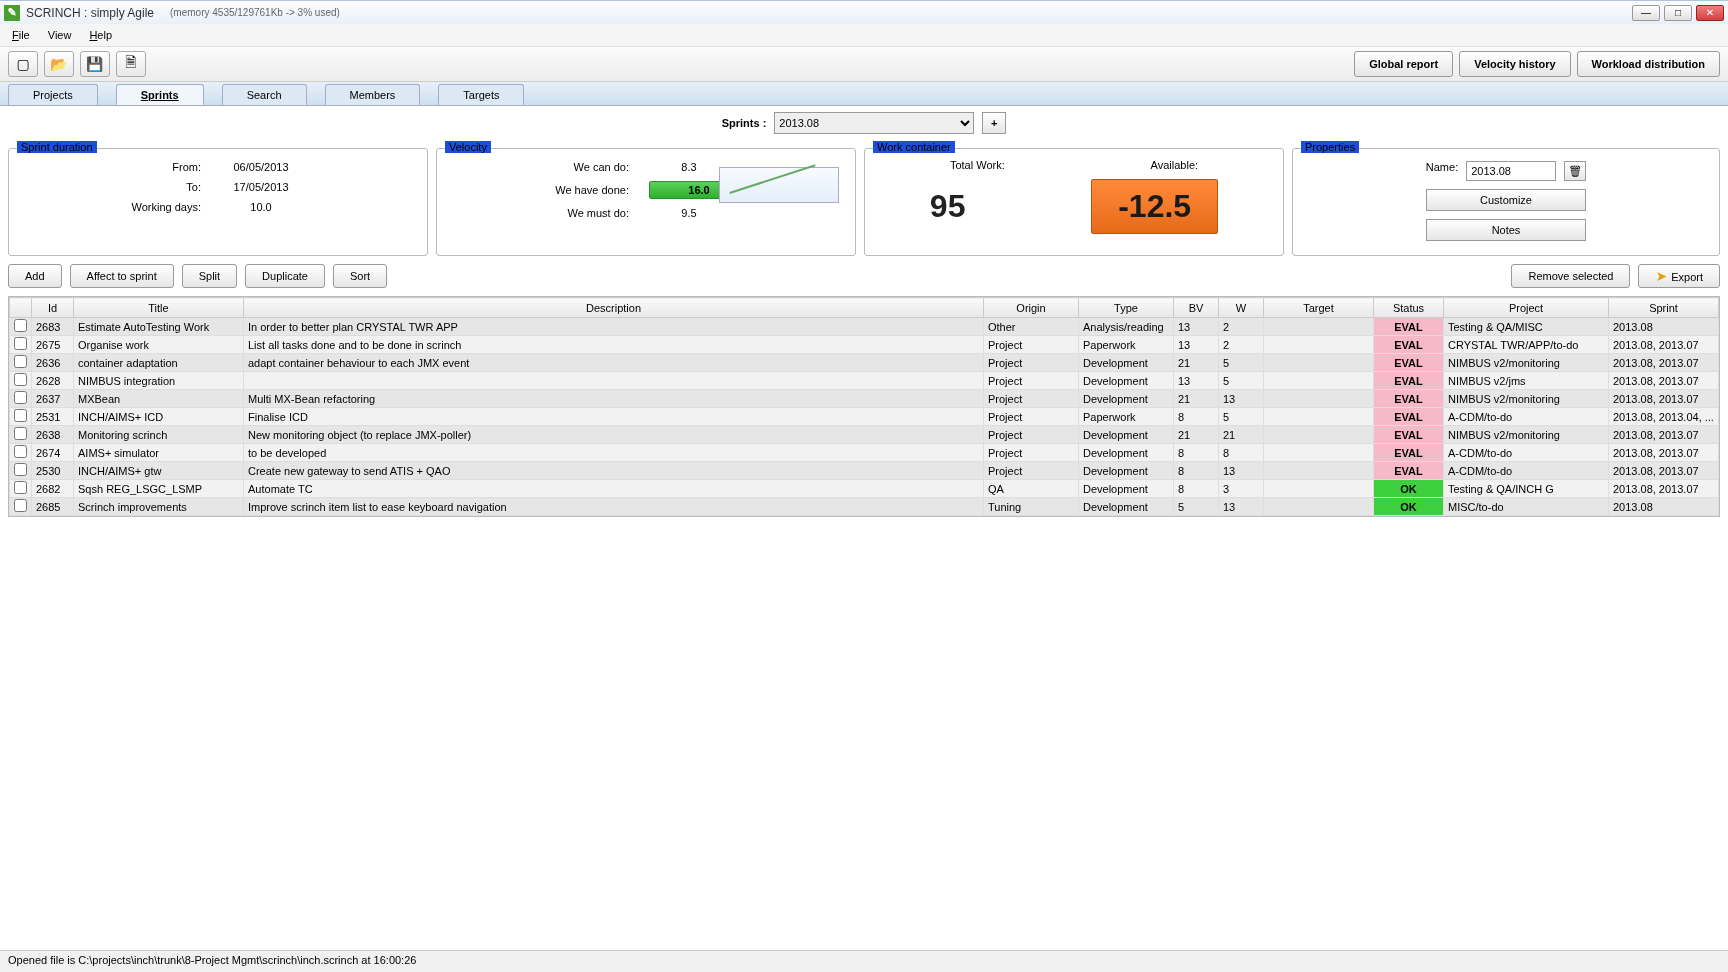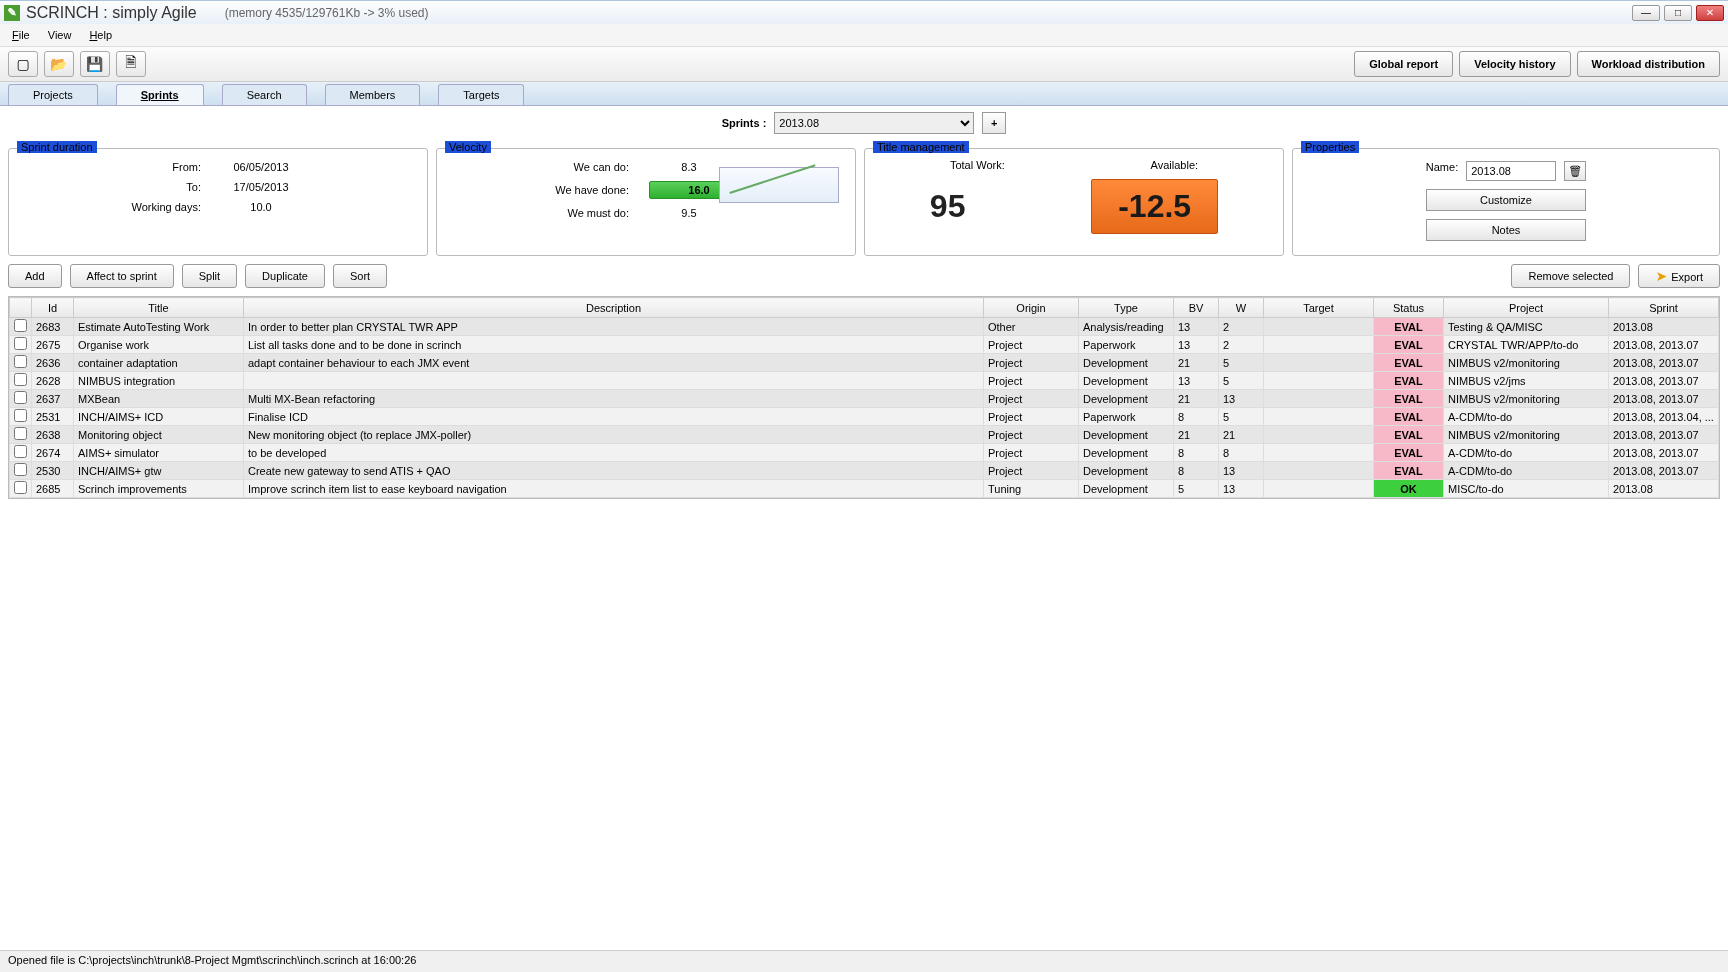--- a/index.html
+++ b/index.html
@@ -1,21 +1,21 @@
 <!DOCTYPE html>
 <html><head>
 <meta charset="utf-8">
 <style>
 * { box-sizing: border-box; margin: 0; padding: 0; font-family: Tahoma, Arial, sans-serif; font-size: 11px; }
 body { background: #fff; width: 1728px; height: 972px; overflow: hidden; }
 
 .titlebar { height: 24px; background: linear-gradient(to bottom, #fdfdfd, #e8f0f8); display: flex; align-items: center; padding: 0 4px; border-top: 1px solid #b0c4de; }
 .titlebar .app-icon { width: 16px; height: 16px; background: #4a9d2e; margin-right: 6px; display: flex; align-items: center; justify-content: center; color: #fff; font-weight: bold; }
-.titlebar .title-text { font-size: 16px; color: #333; }
-.titlebar .mem { margin-left: 28px; color: #666; font-size: 12px; }
+.titlebar .title-text { font-size: 12px; color: #333; }
+.titlebar .mem { margin-left: 16px; color: #666; font-size: 10px; }
 .titlebar .winbtns { margin-left: auto; display: flex; gap: 4px; }
 .titlebar .winbtn { width: 28px; height: 16px; border: 1px solid #999; background: linear-gradient(#fff,#e0e0e0); border-radius: 2px; display:flex; align-items:center; justify-content:center; font-size:10px; cursor:pointer; }
 .titlebar .close { background: linear-gradient(#f08080,#d04040); border-color:#a02020; color:#fff; }
 
 .menubar { height: 22px; background: #f5f5f5; display:flex; align-items:center; padding: 0 4px; gap:2px; }
 .menubar .menuitem { padding: 2px 8px; cursor:pointer; }
 .menubar .menuitem .ul { text-decoration: underline; }
 
 .toolbar { height: 36px; background: linear-gradient(#fcfcfc,#ececec); border-top:1px solid #ddd; border-bottom:1px solid #ccc; display:flex; align-items:center; padding: 0 8px; gap:6px; }
 .toolbar .tbtn { width: 30px; height: 26px; border:1px solid #aaa; background:linear-gradient(#fff,#e8e8e8); border-radius:3px; display:flex; align-items:center; justify-content:center; cursor:pointer; font-size:14px; }
@@ -160,21 +160,21 @@
         <span class="k">We have done:</span>
         <span class="green-box">16.0</span>
       </div>
     <div class="kv-row">
         <span class="k">We must do:</span>
         <span class="v">9.5</span>
       </div>
   </div>
 
   <div class="panel wm">
-    <span class="legend">Title management</span>
+    <span class="legend">Work container</span>
     <div class="labels">
       <span>Total Work:</span>
       <span>Available:</span>
     </div>
     <div class="vals">
       <span class="big">95</span>
       <div class="avail-box">-12.5</div>
     </div>
   </div>
 
@@ -304,21 +304,21 @@
           <td class="col-bv">8</td>
           <td class="col-w">5</td>
           <td class="col-target"></td>
           <td class="col-status status-eval">EVAL</td>
           <td class="col-project">A-CDM/to-do</td>
           <td class="col-sprint">2013.08, 2013.04, ...</td>
         </tr>
         <tr>
           <td class="col-chk"><input type="checkbox" style=""></td>
           <td class="col-id">2638</td>
-          <td class="col-title">Monitoring object</td>
+          <td class="col-title">Monitoring scrinch</td>
           <td>New monitoring object (to replace JMX-poller)</td>
           <td class="col-origin">Project</td>
           <td class="col-type">Development</td>
           <td class="col-bv">21</td>
           <td class="col-w">21</td>
           <td class="col-target"></td>
           <td class="col-status status-eval">EVAL</td>
           <td class="col-project">NIMBUS v2/monitoring</td>
           <td class="col-sprint">2013.08, 2013.07</td>
         </tr>
@@ -341,20 +341,34 @@
           <td class="col-id">2530</td>
           <td class="col-title">INCH/AIMS+ gtw</td>
           <td>Create new gateway to send ATIS + QAO</td>
           <td class="col-origin">Project</td>
           <td class="col-type">Development</td>
           <td class="col-bv">8</td>
           <td class="col-w">13</td>
           <td class="col-target"></td>
           <td class="col-status status-eval">EVAL</td>
           <td class="col-project">A-CDM/to-do</td>
+          <td class="col-sprint">2013.08, 2013.07</td>
+        </tr>
+        <tr>
+          <td class="col-chk"><input type="checkbox" style=""></td>
+          <td class="col-id">2682</td>
+          <td class="col-title">Sqsh REG_LSGC_LSMP</td>
+          <td>Automate TC</td>
+          <td class="col-origin">QA</td>
+          <td class="col-type">Development</td>
+          <td class="col-bv">8</td>
+          <td class="col-w">3</td>
+          <td class="col-target"></td>
+          <td class="col-status status-ok">OK</td>
+          <td class="col-project">Testing &amp; QA/INCH G</td>
           <td class="col-sprint">2013.08, 2013.07</td>
         </tr>
         <tr>
           <td class="col-chk"><input type="checkbox" style=""></td>
           <td class="col-id">2685</td>
           <td class="col-title">Scrinch improvements</td>
           <td>Improve scrinch item list to ease keyboard navigation</td>
           <td class="col-origin">Tuning</td>
           <td class="col-type">Development</td>
           <td class="col-bv">5</td>

